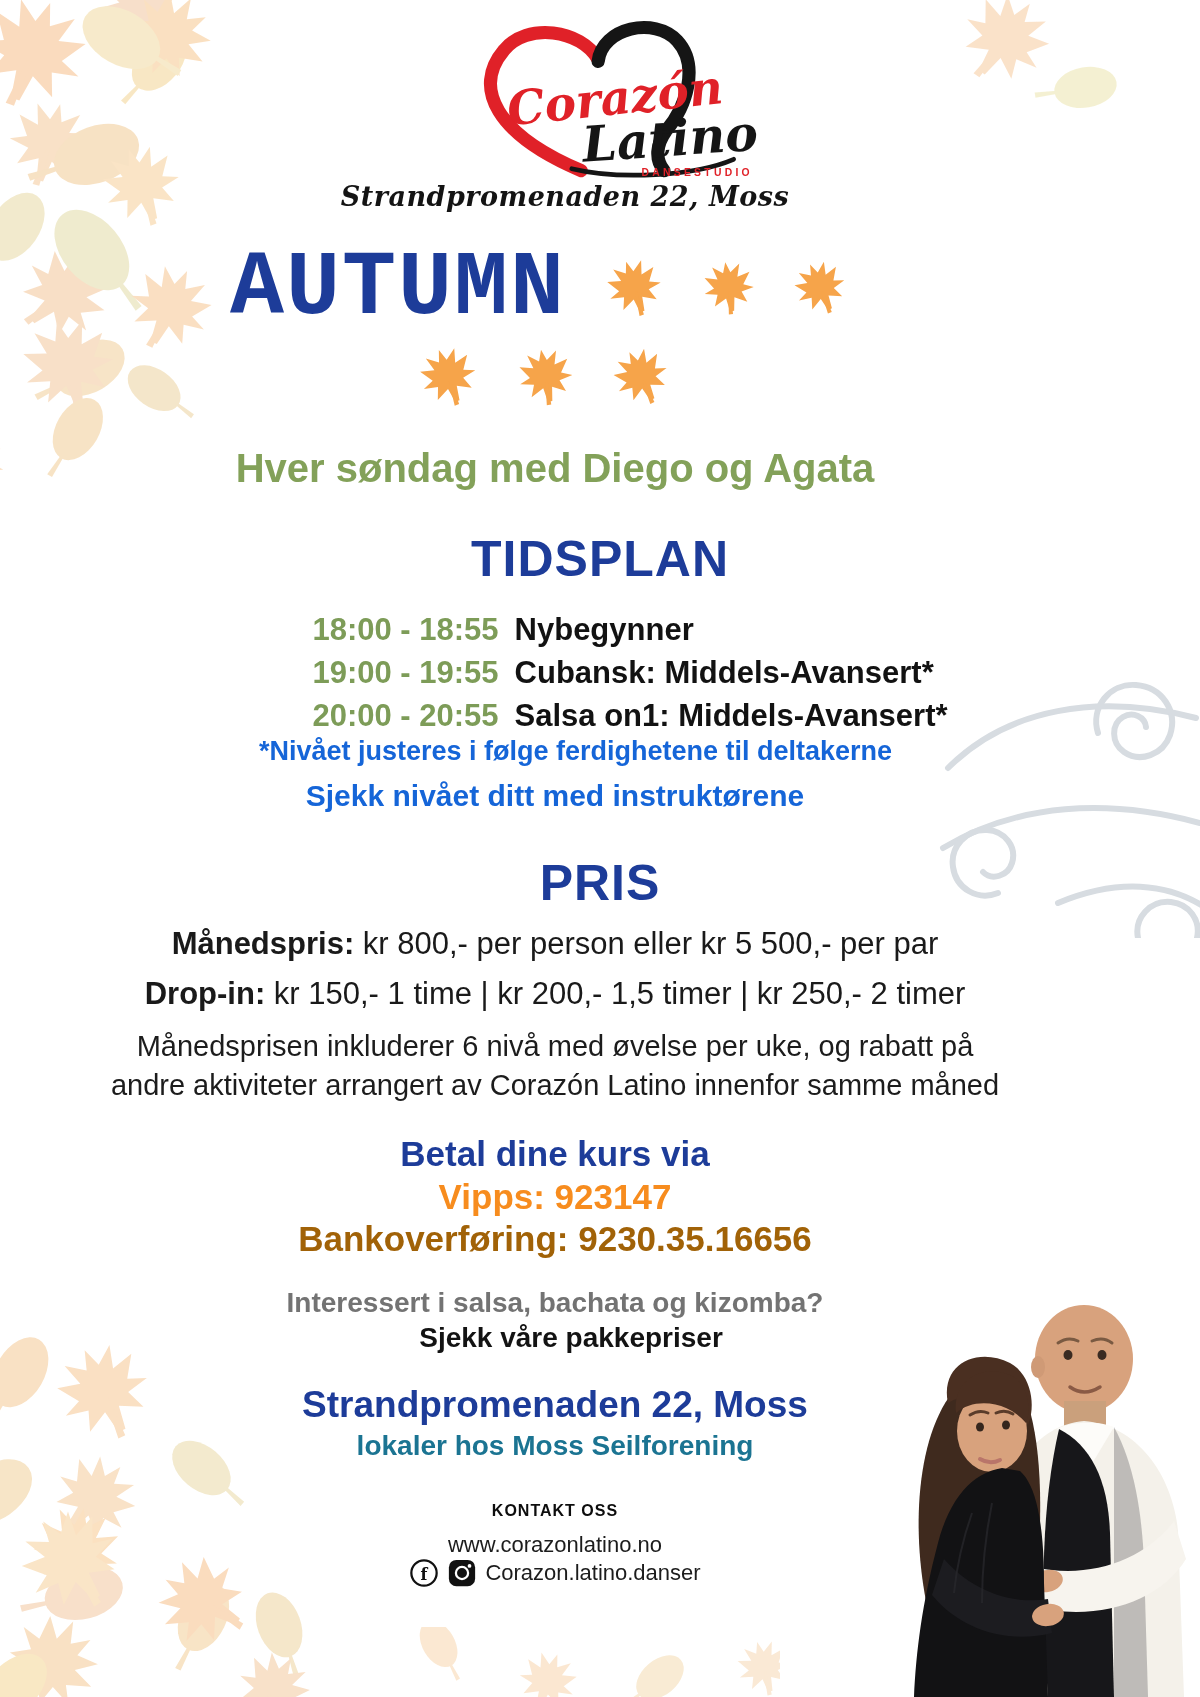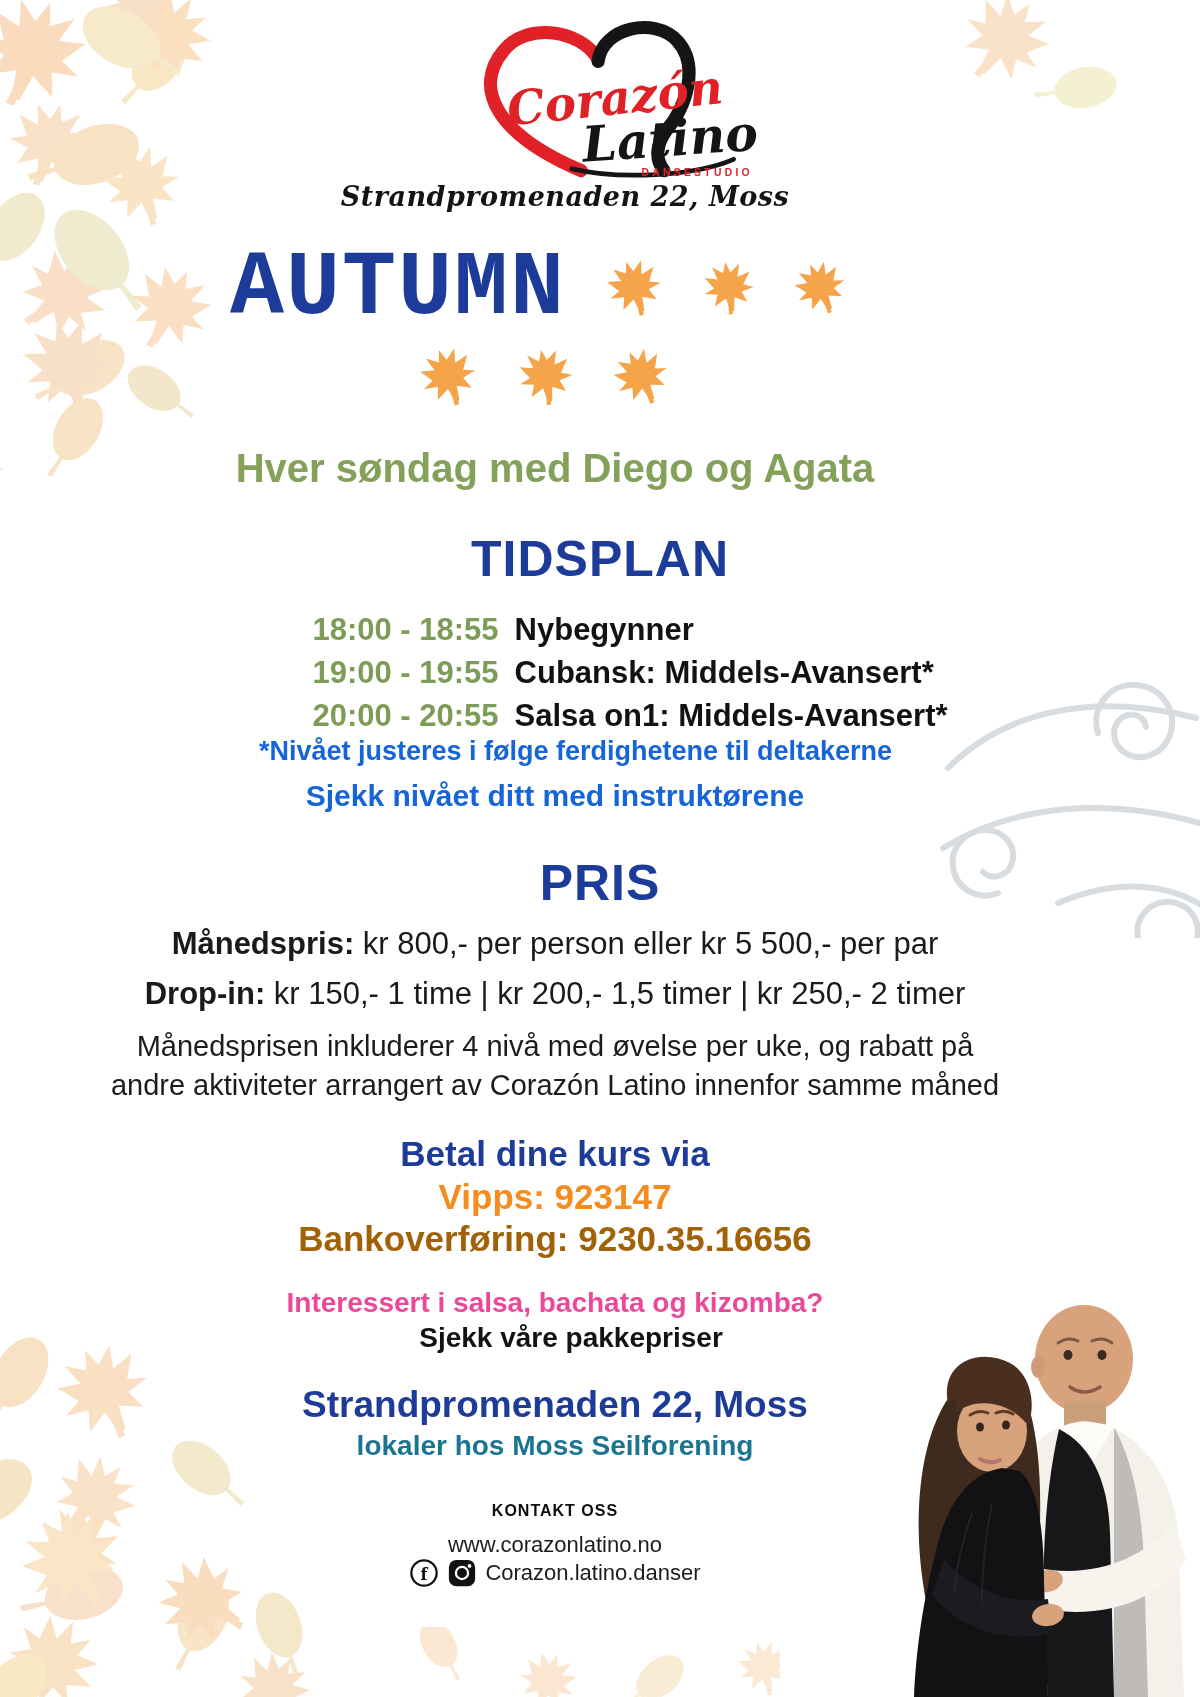--- a/index.html
+++ b/index.html
@@ -46,21 +46,21 @@
   .dropin{top:976px;}
   .detail1{top:1030px;font-size:29px;color:#1c1c1c;}
   .detail2{top:1069px;font-size:29px;color:#1c1c1c;}
 
   
   .pay-h{top:1134px;font-size:35px;font-weight:800;color:#1d3c99;}
   .pay-vipps{top:1177px;font-size:35px;font-weight:800;color:#f78c1e;}
   .pay-bank{top:1219px;font-size:35px;font-weight:800;color:#a16207;}
 
   
-  .int1{top:1287px;font-size:28px;font-weight:800;color:#ec4899;}
+  .int1{top:1287px;font-size:28px;font-weight:800;color:#737373;}
   .int2{top:1322px;font-size:28px;font-weight:800;color:#131313;padding-left:32px;}
   .loc1{top:1384px;font-size:37px;font-weight:800;color:#1d3c99;}
   .loc2{top:1430px;font-size:28px;font-weight:800;color:#1b7492;}
 
   
   .c-h{top:1502px;font-size:16px;font-weight:800;letter-spacing:1px;color:#0d0d0d;}
   .c-web{top:1532px;font-size:22px;color:#1c1c1c;}
   .c-soc{top:1558px;display:flex;align-items:center;justify-content:center;gap:8px;
          font-size:22px;color:#1c1c1c;}
   .soc-ico{width:30px;height:30px;display:inline-block;}
@@ -216,21 +216,21 @@
   <div class="abs shift note2">Sjekk nivået ditt med instruktørene</div>
 
   <div class="abs ctr h-sec pris">PRIS</div>
 
   <div class="abs shift price-line monthly">
     <b>Månedspris:</b><span> kr 800,- per person eller kr 5 500,- per par</span>
   </div>
   <div class="abs shift price-line dropin">
     <b>Drop-in:</b><span> kr 150,- 1 time | kr 200,- 1,5 timer | kr 250,- 2 timer</span>
   </div>
-  <div class="abs shift detail1">Månedsprisen inkluderer 4 nivå med øvelse per uke, og rabatt på</div>
+  <div class="abs shift detail1">Månedsprisen inkluderer 6 nivå med øvelse per uke, og rabatt på</div>
   <div class="abs shift detail2">andre aktiviteter arrangert av Corazón Latino innenfor samme måned</div>
 
   <div class="abs shift pay-h">Betal dine kurs via</div>
   <div class="abs shift pay-vipps">Vipps: 923147</div>
   <div class="abs shift pay-bank">Bankoverføring: 9230.35.16656</div>
 
   <div class="abs shift int1">Interessert i salsa, bachata og kizomba?</div>
   <div class="abs shift int2">Sjekk våre pakkepriser</div>
   <div class="abs shift loc1">Strandpromenaden 22, Moss</div>
   <div class="abs shift loc2">lokaler hos Moss Seilforening</div>

